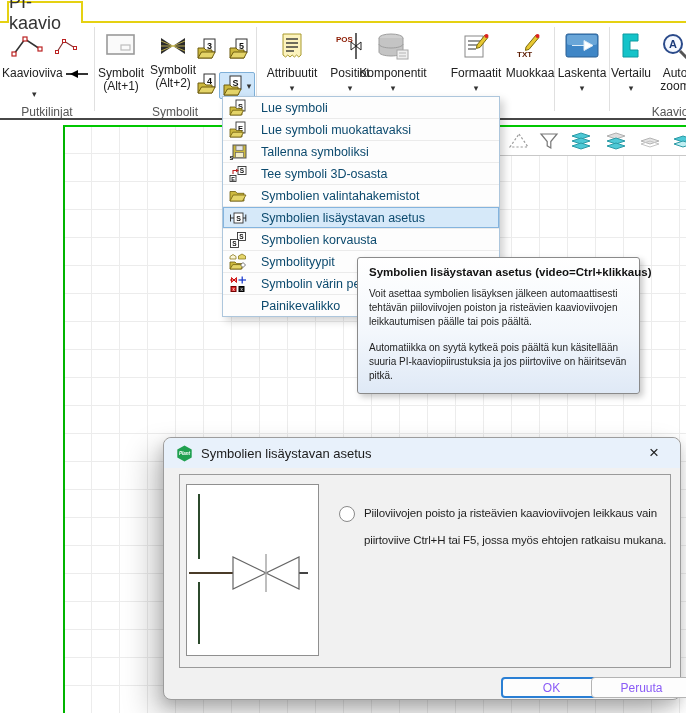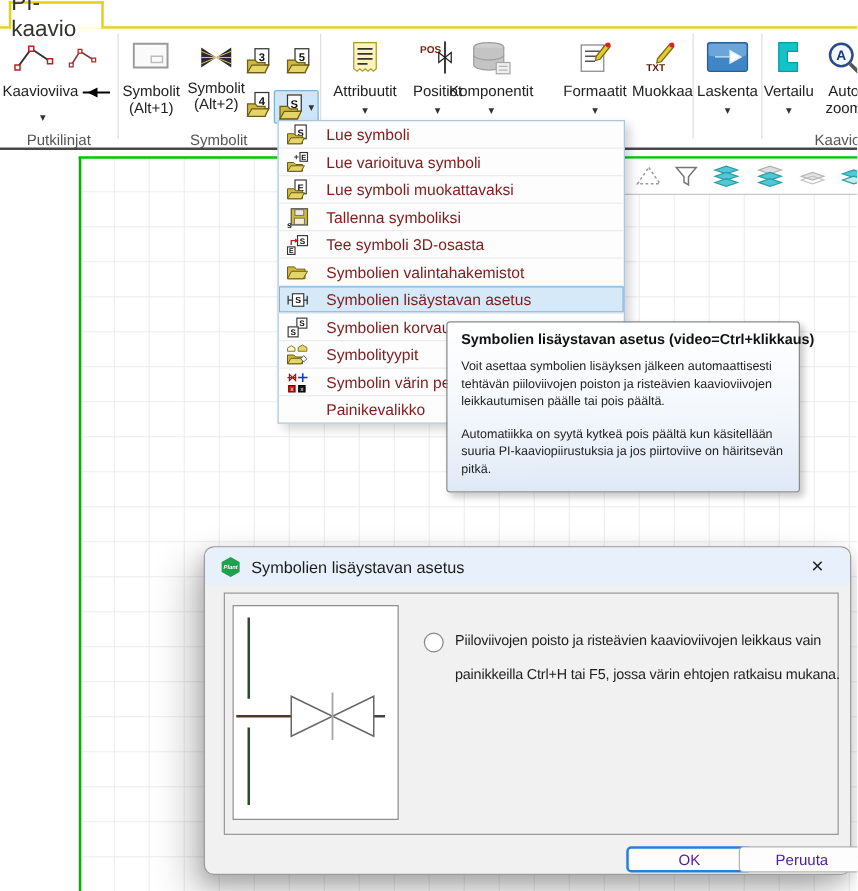--- a/index.html
+++ b/index.html
@@ -34,21 +34,21 @@
       border-left:1px solid #cfcfcf;border-bottom:1px solid #c8c8c8;box-sizing:border-box;
       display:flex;align-items:center;gap:9px;padding-left:9px;overflow:hidden;z-index:5;}
   .ftb-icon{flex:none;display:flex;align-items:center;}
   
   .menu{position:absolute;left:222px;top:96px;width:278px;background:#fdfdfd;
       border:1px solid #adc6dc;box-sizing:border-box;z-index:20;
       box-shadow:4px 4px 8px rgba(0,0,0,.18);}
   .mrow{height:21px;display:flex;align-items:center;border-bottom:1px solid #ebebeb;cursor:default;}
   .mrow:last-child{border-bottom:none;}
   .mico{width:30px;flex:none;display:flex;align-items:center;justify-content:center;}
-  .mlbl{font-size:12.5px;color:#7f1d1d;margin-left:8px;white-space:nowrap;}
+  .mlbl{font-size:12.5px;color:#0c4a6e;margin-left:8px;white-space:nowrap;}
   .mrow.hl{background:#d6e9f9;box-shadow:inset 0 0 0 1px #84b4de;}
   
   .tooltip{position:absolute;left:357px;top:257px;width:283px;box-sizing:border-box;
       padding:8px 3px 10px 11px;border:1px solid #8a8a8a;border-radius:3px;z-index:30;
       background:linear-gradient(180deg,#ffffff 0%,#f3f7fc 55%,#dfe9f6 100%);
       box-shadow:3px 3px 6px rgba(0,0,0,.22);}
   .tt-title{font-weight:bold;font-size:11.5px;color:#111;margin-bottom:9px;white-space:nowrap;}
   .tt-p{font-size:10px;color:#222;line-height:1.42;}
   .tt-p + .tt-p{margin-top:11px;}
   
@@ -61,21 +61,21 @@
   .dlg-close{position:absolute;right:15px;top:4px;width:22px;height:22px;display:flex;align-items:center;
       justify-content:center;font-size:17px;color:#222;cursor:default;line-height:20px;}
   .dlg-groupbox{position:absolute;left:15px;top:36px;width:492px;height:194px;border:1px solid #9a9a9a;box-sizing:border-box;}
   .dlg-preview{position:absolute;left:22px;top:46px;width:133px;height:172px;background:#fff;border:1px solid #8f8f8f;box-sizing:border-box;}
   .radio-row{position:absolute;left:175px;display:flex;gap:9px;}
   .radio{width:14px;height:14px;border-radius:50%;border:1px solid #8a8a8a;background:#fff;flex:none;margin-top:6px;position:relative;}
   .radio.sel{border-color:#0067c0;}
   .radio.sel::after{content:"";position:absolute;left:3px;top:3px;width:8px;height:8px;border-radius:50%;background:#0067c0;}
   .radio-lines span{display:block;font-size:11.5px;letter-spacing:-0.15px;line-height:27px;color:#1f1f1f;white-space:nowrap;}
   .dlg-btn{position:absolute;top:239px;width:101px;height:21px;background:#fdfdfd;border-radius:4px;
-      font-size:12px;color:#4c1d95;display:flex;align-items:center;justify-content:center;box-sizing:border-box;cursor:default;}
+      font-size:12px;color:#8b5cf6;display:flex;align-items:center;justify-content:center;box-sizing:border-box;cursor:default;}
   .dlg-btn.ok{left:337px;border:2px solid #2a7fd4;}
   .dlg-btn.cancel{left:427px;border:1px solid #b4b4b4;}
   svg{display:block;}
   svg text{font-family:"Liberation Sans","DejaVu Sans",sans-serif;}
 </style>
 </head>
 <body>
 
 <div id="app">
 
@@ -344,32 +344,20 @@
           <text x="11.5" y="9.5" font-size="7.5" font-weight="bold" text-anchor="middle" fill="#111">S</text>
           <path d="M1 8 h5 l1.6 1.6 H13 V16 H1z" fill="#cdb93f" stroke="#6e5d0e" stroke-width="0.8"></path>
           <path d="M1 16 l2.8 -4.8 H14.5 L12 16z" fill="#e4d469" stroke="#6e5d0e" stroke-width="0.8"></path>
         </svg>
       </span>
       <span class="mlbl">Lue symboli</span>
     </div>
     <div class="mrow">
       <span class="mico">
         <svg width="18" height="18" viewBox="0 0 18 18">
-          <text x="6" y="7" font-size="7" font-weight="bold" fill="#333">+</text>
-          <rect x="11" y="1" width="6" height="7" fill="#fff" stroke="#333" stroke-width="0.9"></rect>
-          <text x="14" y="7" font-size="6" font-weight="bold" text-anchor="middle" fill="#111">E</text>
-          <path d="M1 9 h5 l1.6 1.6 H13 V16 H1z" fill="#cdb93f" stroke="#6e5d0e" stroke-width="0.8"></path>
-          <path d="M1 16 l2.8 -4.4 H14.5 L12 16z" fill="#e4d469" stroke="#6e5d0e" stroke-width="0.8"></path>
-        </svg>
-      </span>
-      <span class="mlbl">Lue varioituva symboli</span>
-    </div>
-    <div class="mrow">
-      <span class="mico">
-        <svg width="18" height="18" viewBox="0 0 18 18">
           <rect x="7" y="1" width="9" height="11" fill="#fff" stroke="#333" stroke-width="0.9"></rect>
           <text x="11.5" y="9.5" font-size="7.5" font-weight="bold" text-anchor="middle" fill="#111">E</text>
           <path d="M1 8 h5 l1.6 1.6 H13 V16 H1z" fill="#cdb93f" stroke="#6e5d0e" stroke-width="0.8"></path>
           <path d="M1 16 l2.8 -4.8 H14.5 L12 16z" fill="#e4d469" stroke="#6e5d0e" stroke-width="0.8"></path>
         </svg>
       </span>
       <span class="mlbl">Lue symboli muokattavaksi</span>
     </div>
     <div class="mrow">
       <span class="mico">
@@ -491,21 +479,21 @@
         <polygon points="46,72 46,104 79,88" fill="none" stroke="#666" stroke-width="1.2"></polygon>
         <polygon points="112,72 112,104 79,88" fill="none" stroke="#666" stroke-width="1.2"></polygon>
         <line x1="79" y1="69" x2="79" y2="107" stroke="#a8a8a8" stroke-width="1.5"></line>
       </svg>
     </div>
 
     <div class="radio-row" style="top:62px">
       <span class="radio"></span>
       <span class="radio-lines">
         <span>Piiloviivojen poisto ja risteävien kaavioviivojen leikkaus vain</span>
-        <span>painikkeilla Ctrl+H tai F5, jossa värin ehtojen ratkaisu mukana.</span>
+        <span>piirtoviive Ctrl+H tai F5, jossa myös ehtojen ratkaisu mukana.</span>
       </span>
     </div>
 
 
     <div class="dlg-btn ok">OK</div>
     <div class="dlg-btn cancel">Peruuta</div>
   </div>
 
 </div>
 

